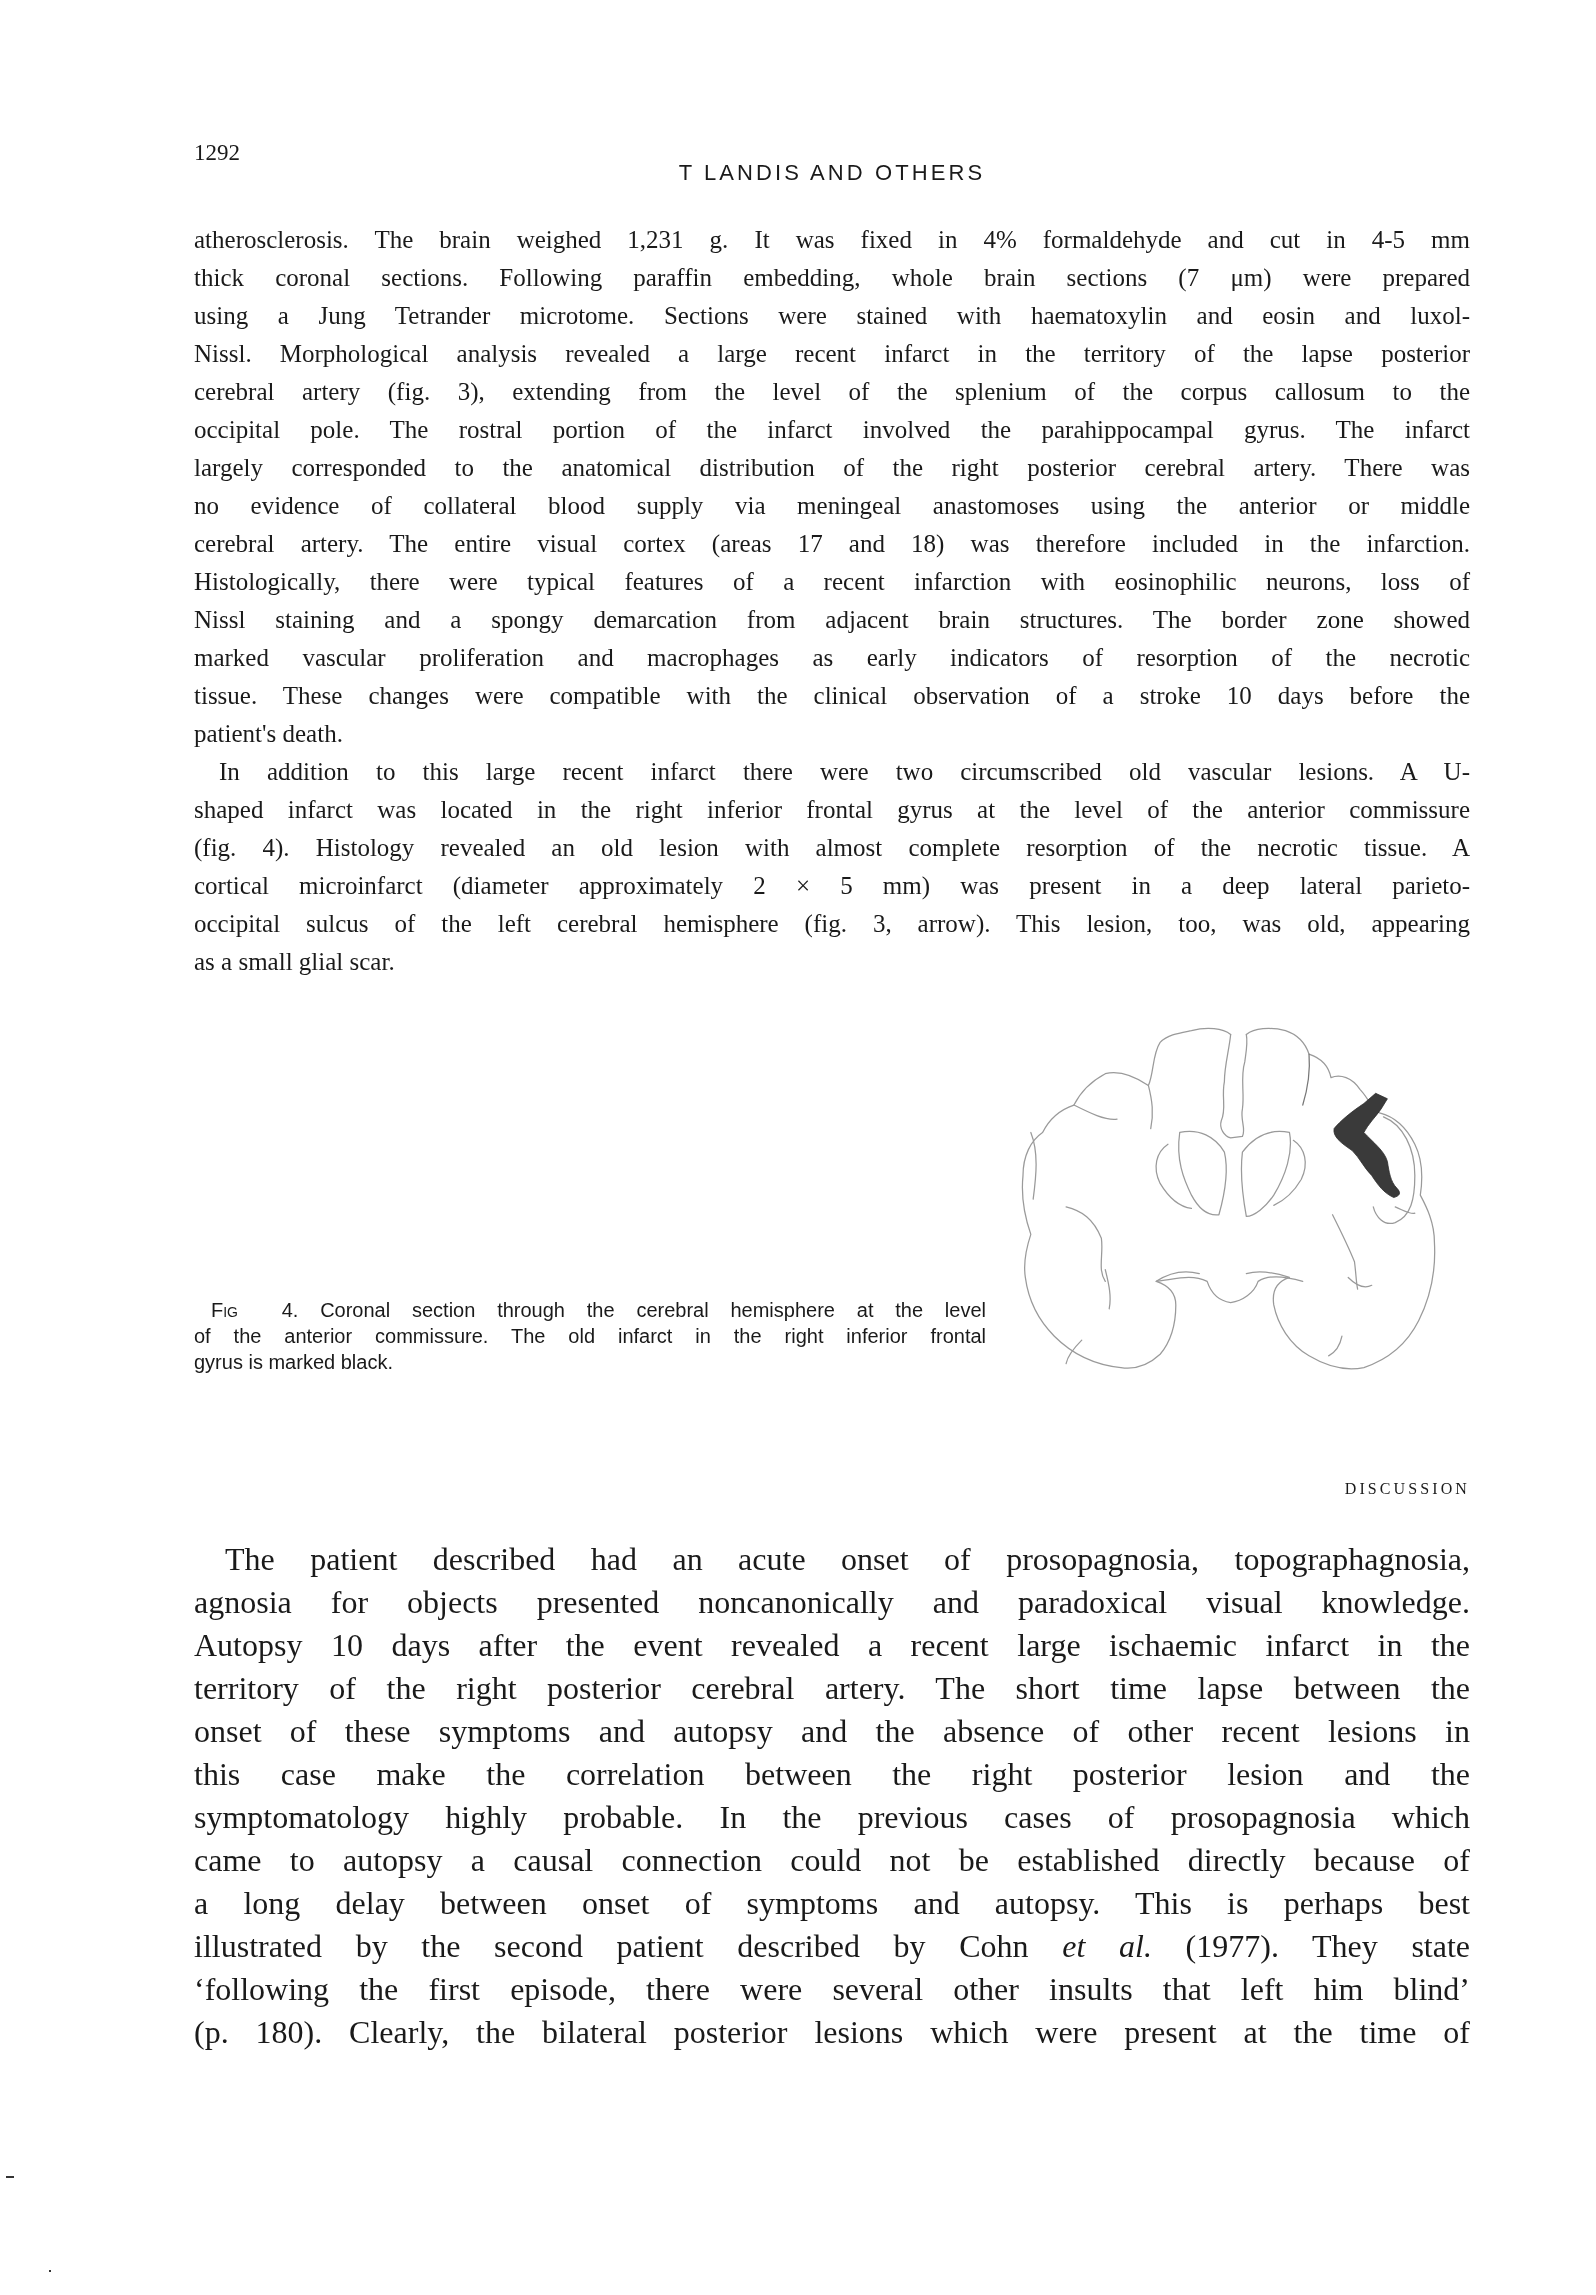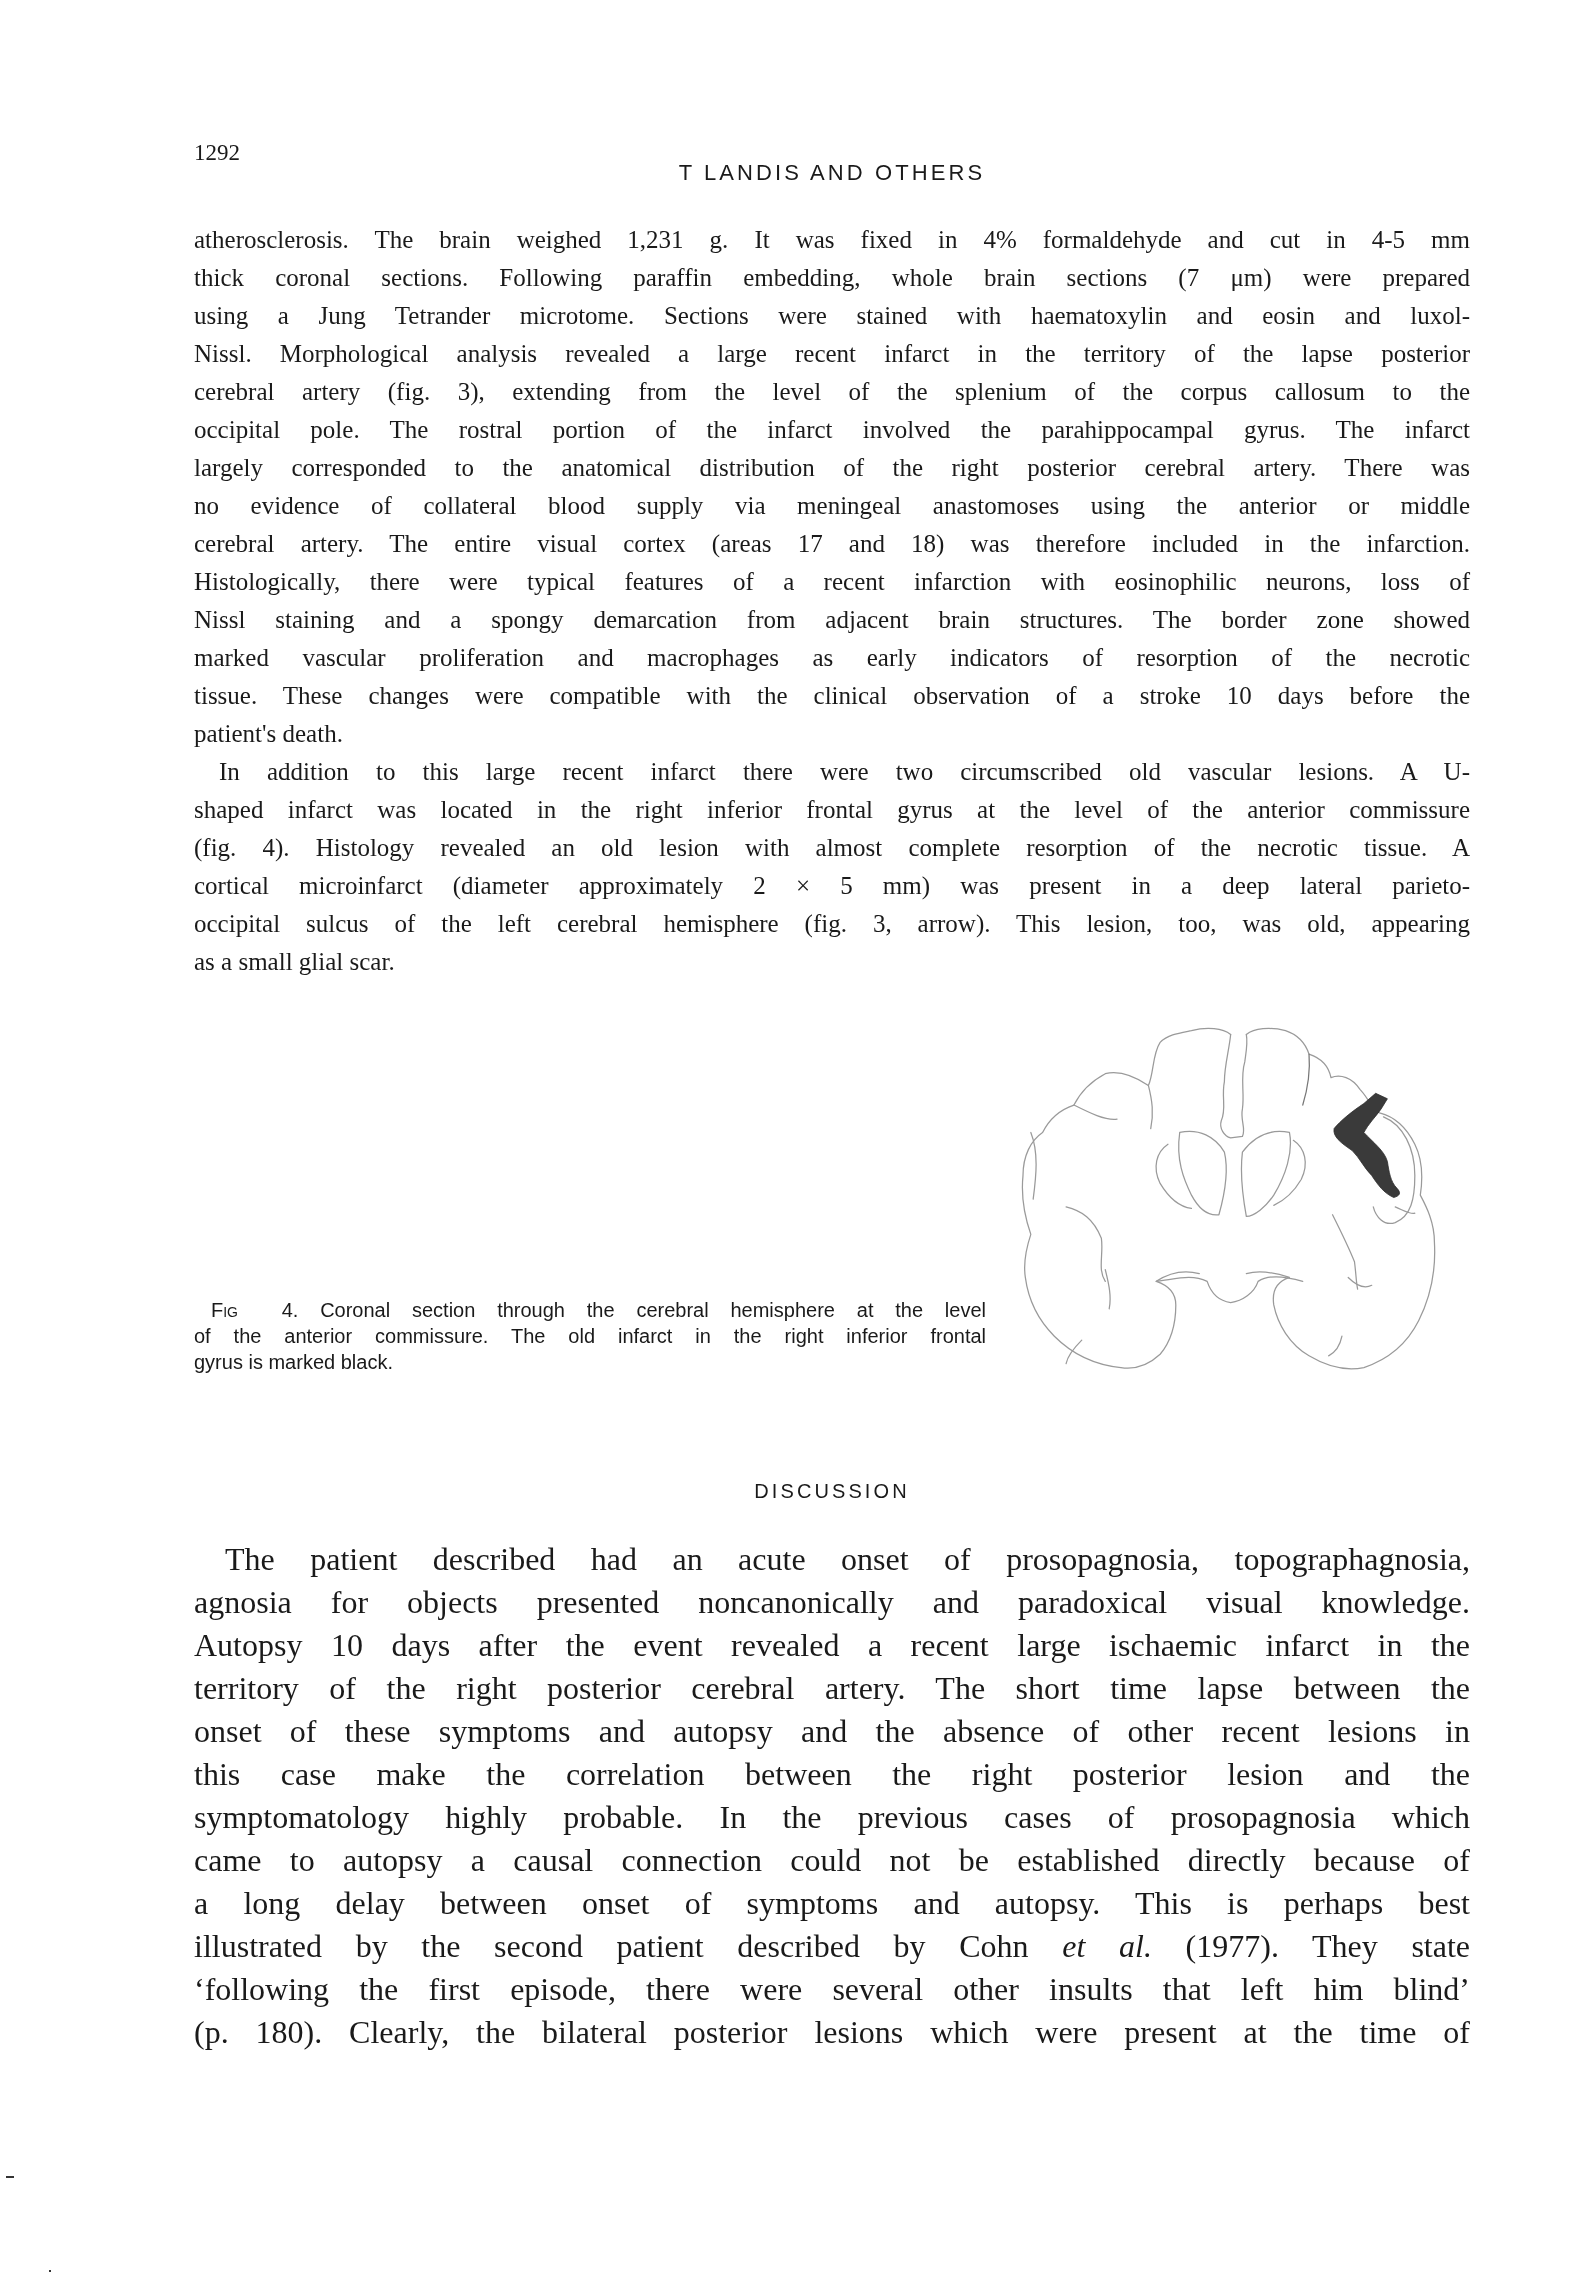--- a/index.html
+++ b/index.html
@@ -11,21 +11,21 @@
   .body-block { left: 194px; width: 1276px; font-size: 25px; line-height: 38px; }
   .line { display: block; white-space: nowrap; text-align: justify; text-align-last: justify; height: 38px; overflow: visible; }
   .line.last { text-align-last: left; }
   .line.indent { padding-left: 25px; }
   .caption { left: 194px; top: 1297px; width: 792px; font-family: "Liberation Sans", sans-serif; font-size: 20px; line-height: 26px; }
   .caption .cline { display: block; white-space: nowrap; text-align: justify; text-align-last: justify; }
   .caption .cline.last { text-align-last: left; }
   .caption .cline.first { padding-left: 17px; }
   .smallcaps { font-variant: small-caps; margin-top: 32px; }
   .figure { left: 1019px; top: 1011px; width: 439px; height: 384px; }
-  .section-heading { top: 1480px; left: 194px; width: 1276px; text-align: center; font-family: Liberation Sans, sans-serif; font-size: 20px; letter-spacing: 3.1px; }
+  .section-heading { top: 1480px; left: 194px; width: 1276px; text-align: right; font-family: Liberation Serif, serif; font-size: 16px; letter-spacing: 3.1px; }
   .discussion { left: 194px; width: 1276px; font-size: 32px; line-height: 43px; top: 1538px; }
   .discussion .line { height: 43px; }
   .discussion .line.indent { padding-left: 31px; }
   .margin-mark { background: #333; }
   em { font-style: italic; }
 </style>
 </head>
 <body>
 
 <div class="abs running-head">

